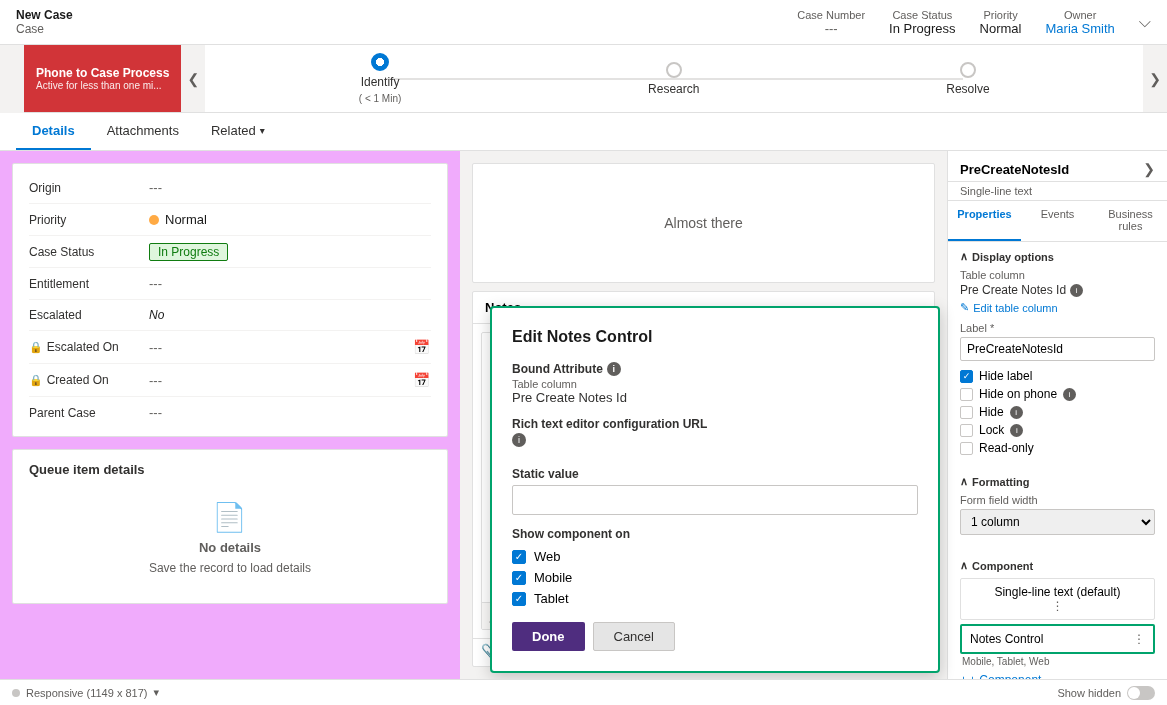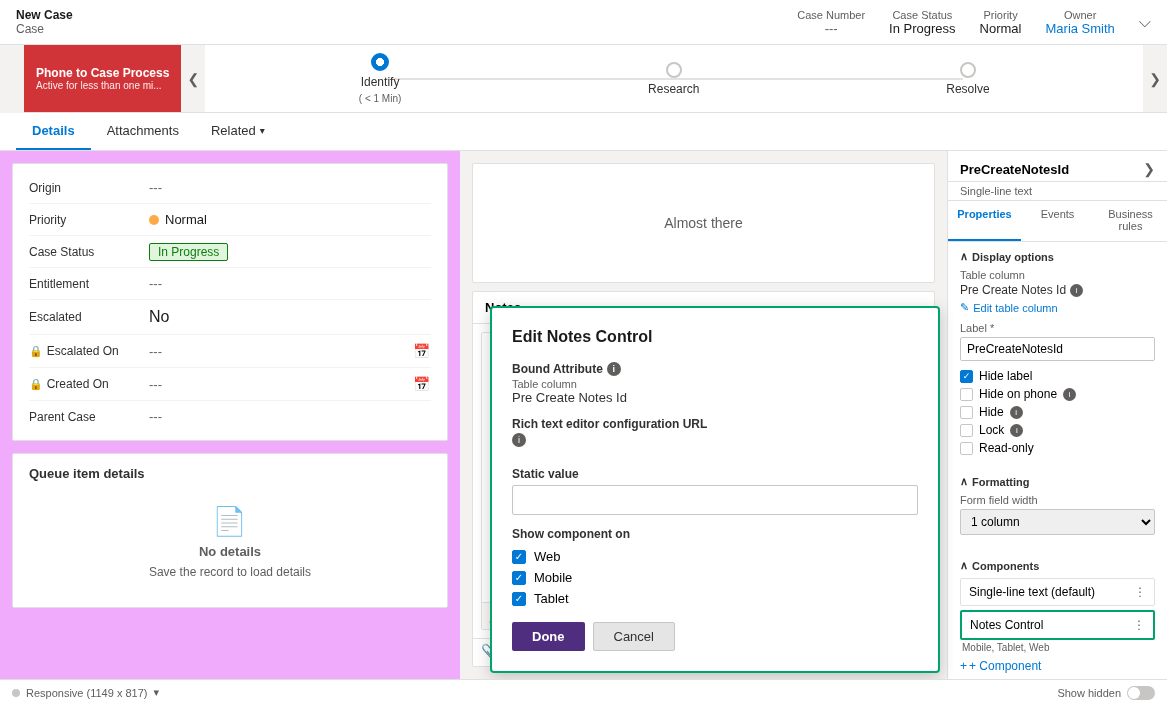--- a/index.html
+++ b/index.html
@@ -91,21 +91,21 @@
         </div>
       </div>
 
       <div style="display:flex; align-items:center; padding:8px 0; border-bottom:1px solid #f3f2f1;">
         <div style="width:120px; color:#323130; font-size:12px;">Entitlement</div>
         <div style="flex:1; color:#605e5c; font-size:13px;">---</div>
       </div>
 
       <div style="display:flex; align-items:center; padding:8px 0; border-bottom:1px solid #f3f2f1;">
         <div style="width:120px; color:#323130; font-size:12px;">Escalated</div>
-        <div style="flex:1; color:#1a1a1a; font-size:16px;">No</div>
+        <div style="flex:1; color:#1a1a1a; font-size:12px;font-style:italic;">No</div>
       </div>
 
       <div style="display:flex; align-items:center; padding:8px 0; border-bottom:1px solid #f3f2f1;">
         <div style="width:120px; color:#323130; font-size:12px; display:flex; align-items:center; gap:4px;">
           <span style="font-size:11px; color:#605e5c;">🔒</span> Escalated On
         </div>
         <div style="flex:1; color:#605e5c; font-size:13px; display:flex; align-items:center; justify-content:space-between;">
           <span>---</span>
           <span style="color:#605e5c; font-size:14px; cursor:pointer;">📅</span>
         </div>
@@ -280,23 +280,23 @@
           <option>1 column</option>
         </select>
       </div>
     </div>
 
     <div style="height:1px; background:#e0e0e0;"></div>
 
     <div style="padding:8px 12px; flex:1;">
       <div style="font-size:11px; font-weight:600; color:#323130; display:flex; align-items:center; gap:4px; margin-bottom:6px; cursor:pointer;">
         <span>∧</span>
-        <span>Components</span>
-      </div>
-      <div style="border:1px solid #e0e0e0; border-radius:2px; padding:6px 8px; margin-bottom:4px; display:flex; align-items:center; justify-content:space-between; font-size:12px;">
+        <span>Component</span>
+      </div>
+      <div style="border:1px solid #e0e0e0; border-radius:2px; padding:6px 8px; margin-bottom:4px; display:flex; align-items:center; justify-content:space-between; font-size:12px;flex-direction:column;">
         <span>Single-line text (default)</span>
         <span style="color:#605e5c; cursor:pointer;">⋮</span>
       </div>
       <div style="border:2px solid #00a36c; border-radius:2px; padding:6px 8px; margin-bottom:2px; display:flex; align-items:center; justify-content:space-between; font-size:12px;">
         <span>Notes Control</span>
         <span style="color:#605e5c; cursor:pointer;">⋮</span>
       </div>
       <div style="font-size:10px; color:#605e5c; margin-bottom:6px; padding-left:2px;">Mobile, Tablet, Web</div>
       <div style="color:#0078d4; font-size:12px; cursor:pointer; display:flex; align-items:center; gap:2px;">
         <span>+</span>

